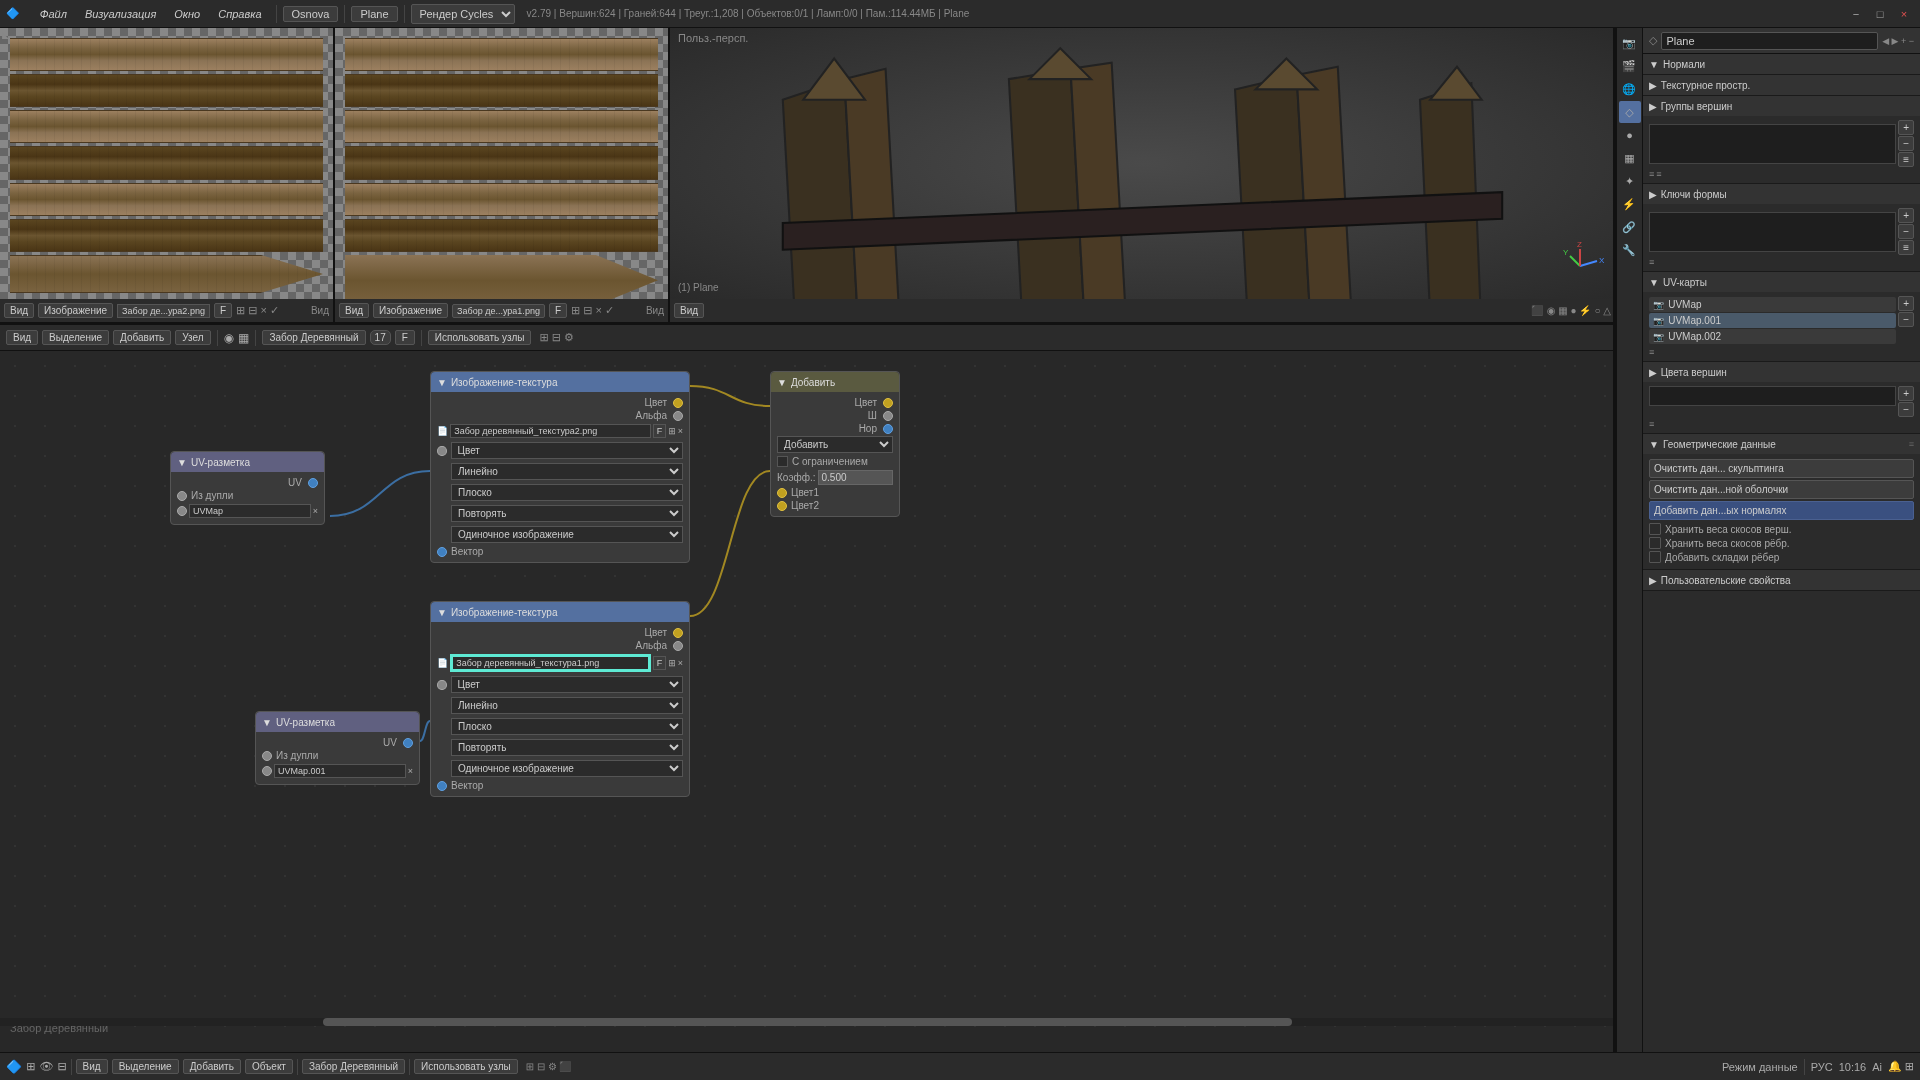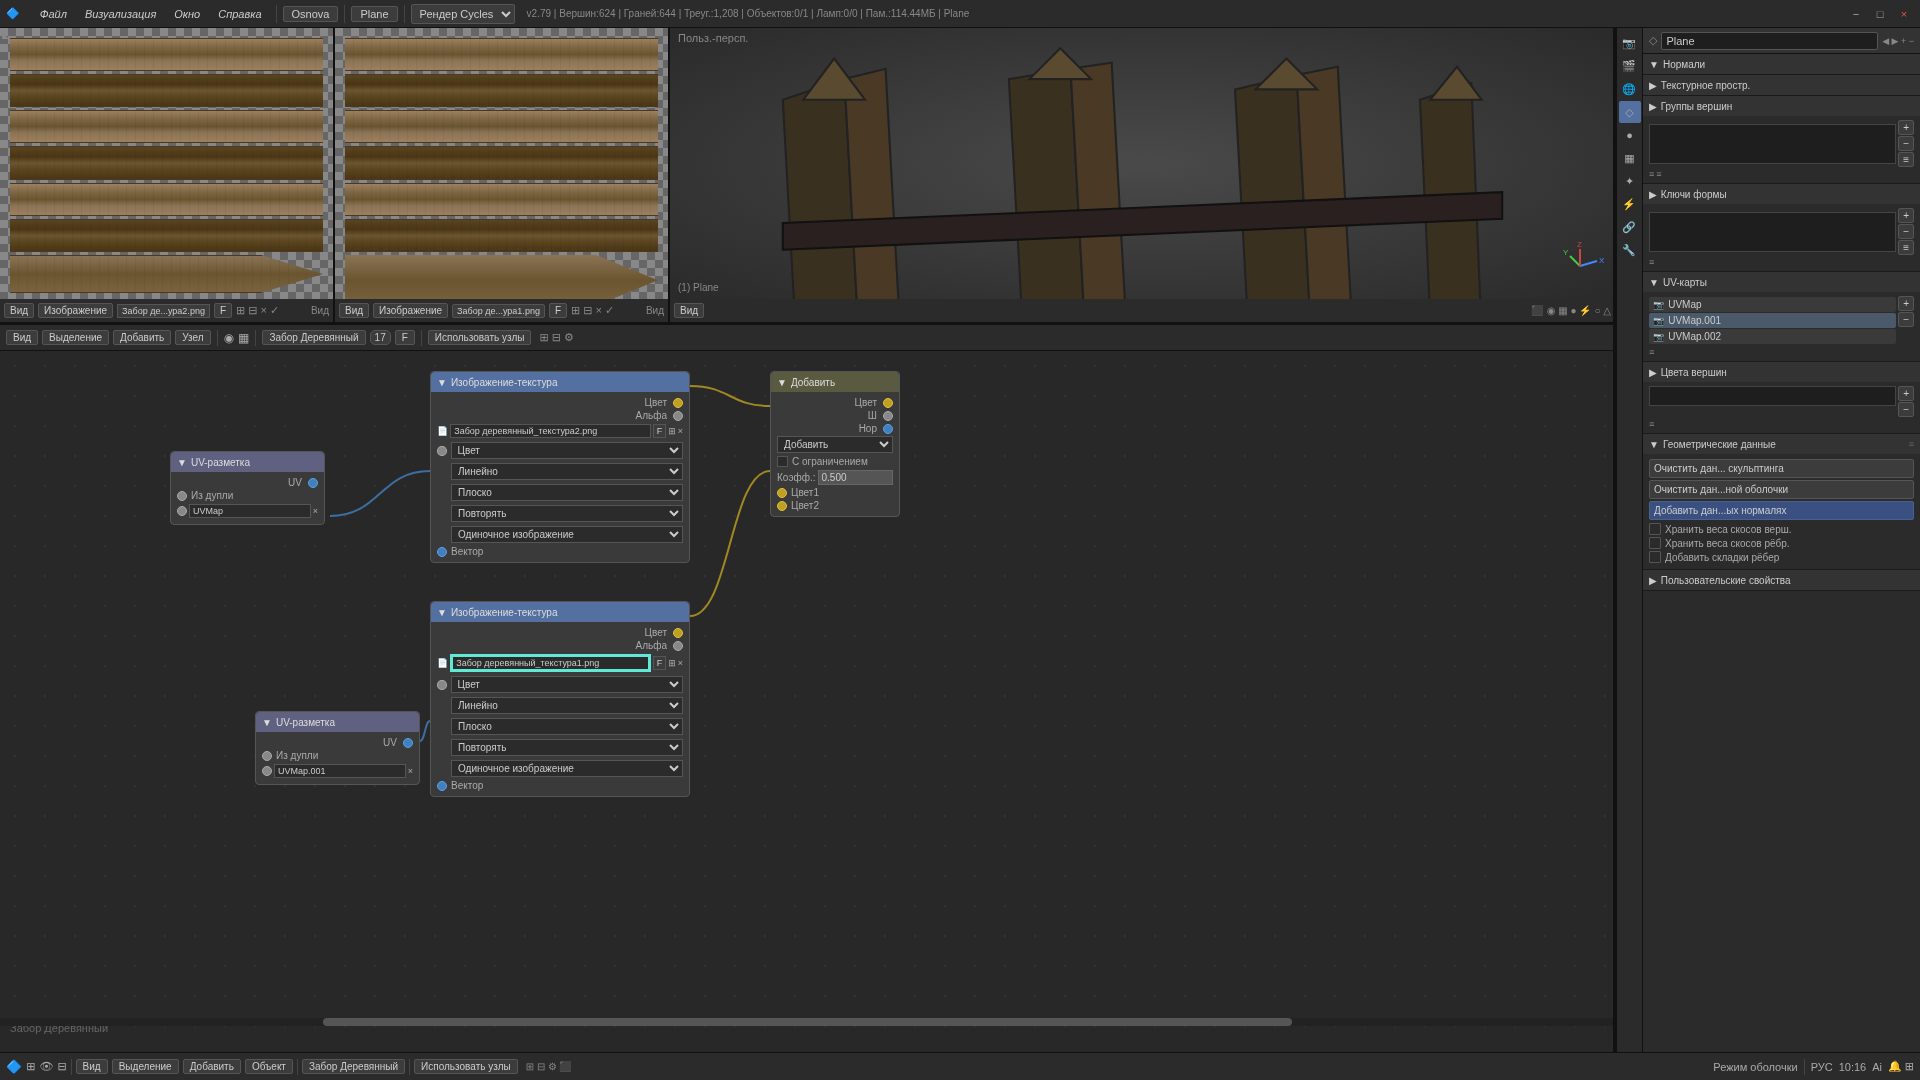--- a/index.html
+++ b/index.html
@@ -788,21 +788,21 @@
   <button class="ne-btn">Вид</button>
   <button class="ne-btn">Выделение</button>
   <button class="ne-btn">Добавить</button>
   <button class="ne-btn">Объект</button>
   <div class="status-sep"></div>
   <span style="background:#3c3c3c; border:1px solid #555; color:#ccc; font-size:10px; padding:1px 6px; border-radius:2px;">Забор Деревянный</span>
   <div class="status-sep"></div>
   <button class="ne-btn">Использовать узлы</button>
   <span style="color:#888; font-size:10px; margin-left:4px;">⊞ ⊟ ⚙ ⬛</span>
   <div style="margin-left:auto; display:flex; align-items:center; gap:6px;">
-    <span style="font-size:11px; color:#aaa;">Режим оболочки</span>
+    <span style="font-size:11px; color:#aaa;">Режим данные</span>
     <div class="status-sep"></div>
     <span style="font-size:11px; color:#aaa;">РУС</span>
     <span style="font-size:11px; color:#aaa;">10:16</span>
 
     <span style="font-size:11px; color:#aaa;">Ai</span>
     <span style="font-size:11px; color:#aaa;">🔔 ⊞</span>
   </div>
 </div>
 
 </body></html>

